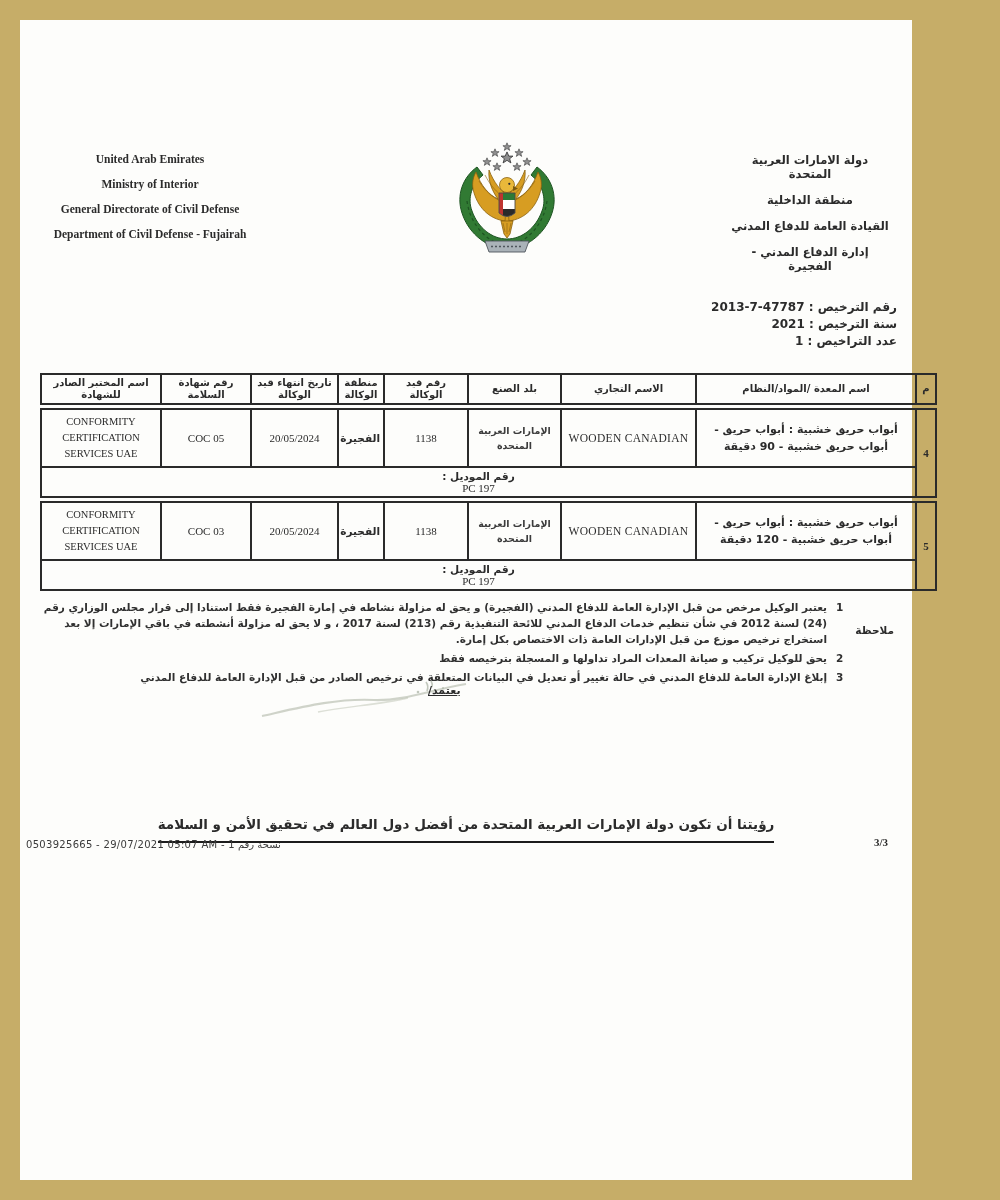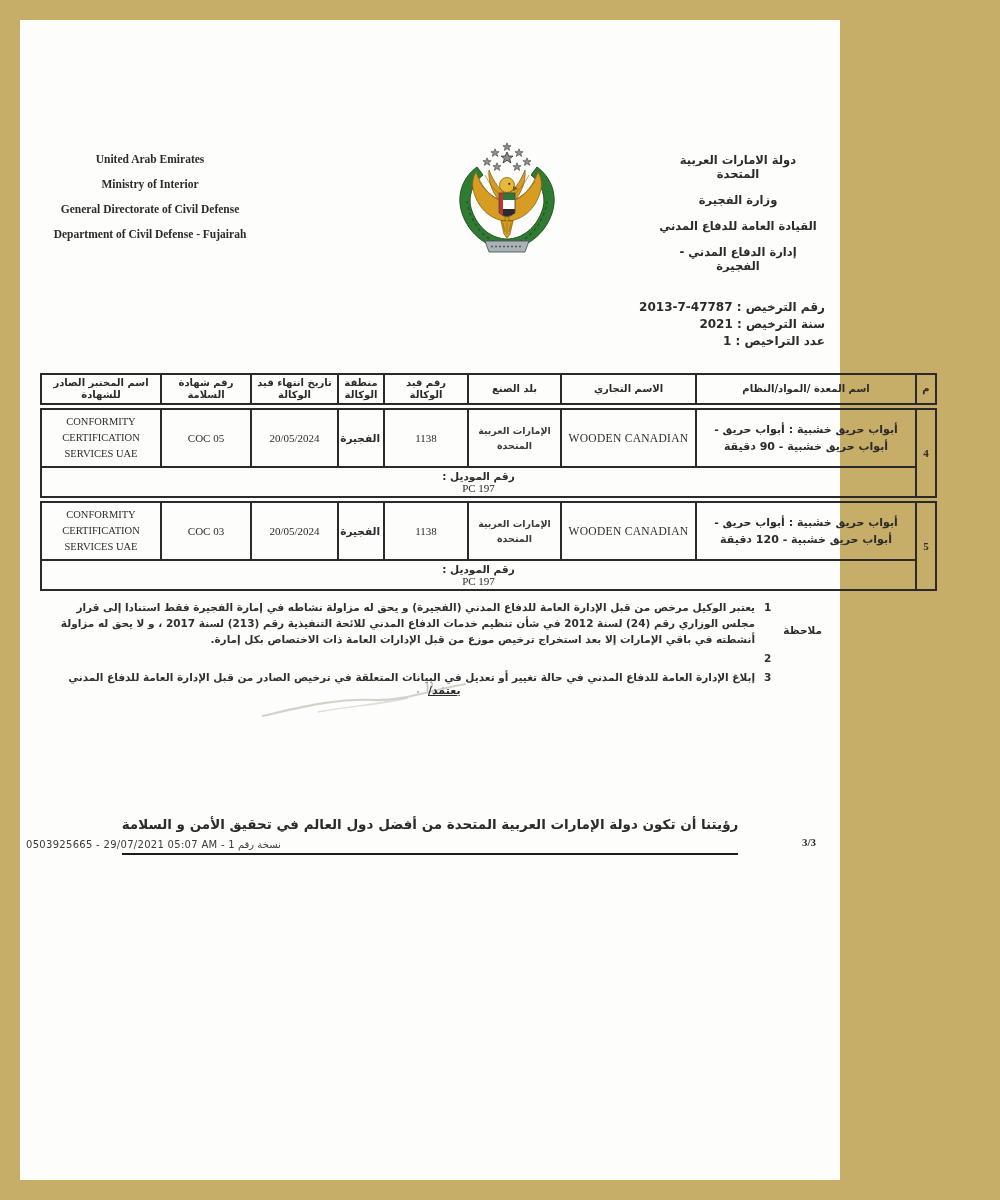--- a/index.html
+++ b/index.html
@@ -1,19 +1,19 @@
 <!DOCTYPE html>
 <html lang="ar"><head>
 <meta charset="utf-8">
 <style>
   html,body { margin:0; padding:0; background:#e8e2d2; }
   * { box-sizing:border-box; }
   .canvas { position:relative; width:1000px; height:1200px; background:#c6ad68; overflow:hidden;
             font-family:"DejaVu Sans", sans-serif; color:#2b2b2b; }
-  .page { position:absolute; left:20px; top:20px; width:820px; height:1160px; background:#fdfdfb; }
+  .page { position:absolute; left:20px; top:20px; width:892px; height:1160px; background:#fdfdfb; }
 
   
   .eng-header { position:absolute; left:18px; top:133px; width:224px; text-align:center;
                 font-family:"Liberation Serif", serif; font-weight:bold; font-size:11.5px; }
   .eng-header div { margin-bottom:13px; }
   .ar-header { position:absolute; right:22px; top:133px; width:160px; text-align:center;
                direction:rtl; font-weight:bold; font-size:11.5px; }
   .ar-header div { margin-bottom:12px; }
   .emblem { position:absolute; left:421px; top:120px; width:132px; height:120px; }
 
@@ -52,21 +52,21 @@
           line-height:16px; text-align:right; }
   .note-num { direction:ltr; }
 
   
   .sig-scribble { position:absolute; left:238px; top:652px; width:220px; height:52px; }
   .approved { position:absolute; left:408px; top:664px; direction:rtl; font-weight:bold;
               font-size:11px; text-decoration:underline; }
 
   
   .vision { position:absolute; left:0; right:0; top:794px; text-align:center; direction:rtl; }
-  .vision span { font-weight:bold; font-size:13.5px; padding-bottom:21px; border-bottom:2px solid #1c1c1c;margin-top:16px; }
+  .vision span { font-weight:bold; font-size:13.5px; padding-bottom:9px; border-bottom:2px solid #1c1c1c;margin-top:16px; }
   .footer-meta { position:absolute; left:6px; top:819px; direction:ltr; font-size:10px;
                  color:#3a3a3a; letter-spacing:0.3px; }
   .page-num { position:absolute; right:24px; top:816px; font-weight:bold; font-size:11px;
               font-family:"Liberation Serif", serif; }
 </style>
 </head>
 <body>
 
 <div class="canvas">
   <div class="page">
@@ -122,21 +122,21 @@
 
       <path d="M60,80 L72,80 L69,93 L66,97 L63,93 Z" fill="#d79d22" stroke="#8a6210" stroke-width="0.8"></path>
       <path d="M62,82 L64,91 M66,82 L66,93 M70,82 L68,91" stroke="#8a6210" stroke-width="0.6"></path>
 
       <path d="M44,100 L88,100 L84,111 L48,111 Z" fill="#aab2b8" stroke="#4f565c" stroke-width="0.9"></path>
       <path d="M50,105.5 h32" stroke="#4f565c" stroke-width="1.4" stroke-dasharray="2,2"></path>
     </svg>
 
     <div class="ar-header">
       <div>دولة الامارات العربية المتحدة</div>
-      <div>وزارة الفجيرة</div>
+      <div>منطقة الداخلية</div>
       <div>القيادة العامة للدفاع المدني</div>
       <div>إدارة الدفاع المدني - الفجيرة</div>
     </div>
 
     <div class="license">
       <div>
         <span>رقم الترخيص :</span>
         <span class="val">2013-7-47787</span>
       </div>
       <div>
@@ -246,20 +246,21 @@
 
     <div class="notes">
       <div class="notes-label">ملاحظة</div>
       <div class="notes-items">
         <div class="note">
           <span class="note-num">1</span>
           <span>يعتبر الوكيل مرخص من قبل الإدارة العامة للدفاع المدني (الفجيرة) و يحق له مزاولة نشاطه في إمارة الفجيرة فقط استنادا إلى قرار مجلس الوزاري رقم (24) لسنة 2012 في شأن تنظيم خدمات الدفاع المدني للائحة التنفيذية رقم (213) لسنة 2017 ، و لا يحق له مزاولة أنشطته في باقي الإمارات إلا بعد استخراج ترخيص موزع من قبل الإدارات العامة ذات الاختصاص بكل إمارة.</span>
         </div>
         <div class="note">
           <span class="note-num">2</span>
+          <span>يحق للوكيل تركيب و صيانة المعدات المراد تداولها و المسجلة بترخيصه فقط</span>
         </div>
         <div class="note">
           <span class="note-num">3</span>
           <span>إبلاغ الإدارة العامة للدفاع المدني في حالة تغيير أو تعديل في البيانات المتعلقة في ترخيص الصادر من قبل الإدارة العامة للدفاع المدني</span>
         </div>
       </div>
     </div>
 
     <svg class="sig-scribble" viewBox="0 0 220 52" xmlns="http://www.w3.org/2000/svg">
       <path d="M4,44 C40,36 78,26 116,28 C146,29 172,18 208,12" fill="none" stroke="#a9b1a1" stroke-width="2.2" opacity="0.55"></path>

